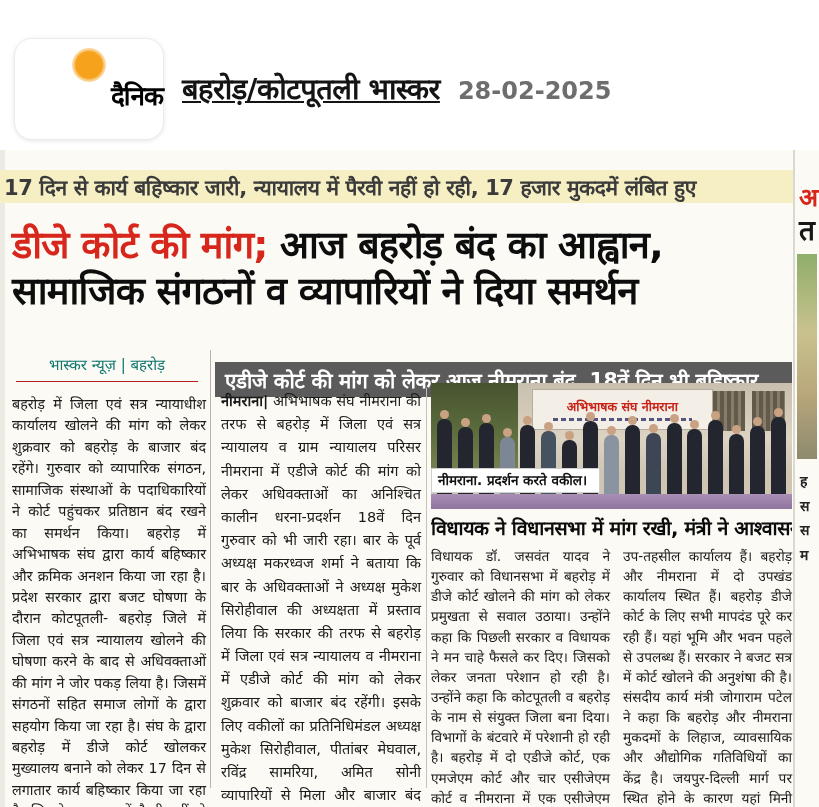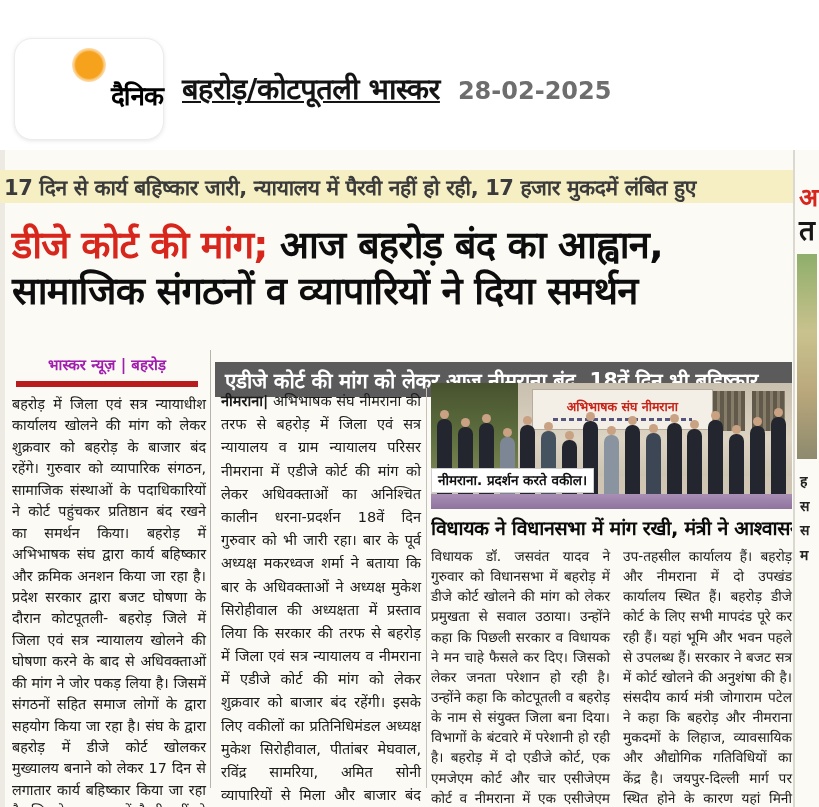--- a/index.html
+++ b/index.html
@@ -21,21 +21,21 @@
   
   .kicker{position:absolute;left:0;top:170px;width:793px;height:33px;display:flex;align-items:center;
           padding-left:4px;box-sizing:border-box;font-size:21px;font-weight:800;color:#3b3b3b;
           letter-spacing:-0.4px;white-space:nowrap;overflow:hidden;}
   
   .headline{position:absolute;left:12px;top:223px;width:786px;font-weight:900;font-size:38px;
             line-height:1.2;color:#0d0d0d;letter-spacing:-0.8px;}
   .headline .red{}
   
   .byline{position:absolute;left:16px;top:354px;width:182px;text-align:center;font-size:15px;
-          font-weight:700;color:#a21caf;padding-bottom:7px;border-bottom:6px solid #b91c1c;}
+          font-weight:400;color:#0f766e;padding-bottom:7px;border-bottom:1px solid #b91c1c;}
   .subbar{position:absolute;left:215px;top:350px;width:577px;height:35px;background:#5b5b5b;color:#fff;
           font-weight:800;font-size:20.5px;display:flex;align-items:center;padding-left:10px;
           box-sizing:border-box;white-space:nowrap;overflow:hidden;letter-spacing:-0.3px;margin-top:12px;}
   
   .col1{position:absolute;left:12px;top:394px;width:194px;font-size:14.3px;line-height:1.5;
         text-align:justify;color:#1c1c1c;}
   .col2{position:absolute;left:221px;top:390px;width:200px;font-size:14.5px;line-height:1.6;
         text-align:justify;color:#1a1a1a;}
   .col2 .lead{font-weight:800;}
   .vrule1{position:absolute;left:210px;top:350px;width:1px;height:438px;background:#b7b3aa;}
@@ -59,21 +59,21 @@
   .banner-sub{width:78%;height:3px;margin-top:3px;
               background:repeating-linear-gradient(90deg,#55557e 0 5px,transparent 5px 8px);}
   .people{position:absolute;left:0;bottom:11%;width:100%;height:64%;display:flex;
           align-items:flex-end;justify-content:space-around;padding:0 3px;box-sizing:border-box;}
   .person{width:15px;border-radius:7px 7px 0 0;position:relative;}
   .person::before{content:"";position:absolute;top:-9px;left:3px;width:9px;height:9px;
                   border-radius:50%;background:#c9a183;}
   .carpet{position:absolute;left:0;bottom:0;width:100%;height:12%;
           background:linear-gradient(180deg,#a98fb4 0%,#8f749f 100%);}
   .caption{position:absolute;left:0;bottom:16px;background:#ffffff;border:1px solid #cfcfcf;
-           padding:2px 6px 3px 6px;font-size:13.5px;font-weight:800;color:#111;white-space:nowrap;margin-top:16px;}
+           padding:2px 12px 3px 6px;font-size:13.5px;font-weight:800;color:#111;white-space:nowrap;margin-top:16px;}
   
   .subhead2{position:absolute;left:431px;top:514px;width:361px;font-size:19.5px;font-weight:900;
             color:#0b0b0b;letter-spacing:-0.4px;white-space:nowrap;overflow:hidden;}
   .col3{position:absolute;left:431px;top:546px;width:179px;font-size:13.7px;line-height:1.47;
         text-align:justify;color:#1b1b1b;}
   .col4{position:absolute;left:623px;top:546px;width:169px;font-size:13.7px;line-height:1.47;
         text-align:justify;color:#1b1b1b;}
   
   .edge{position:absolute;left:797px;top:150px;width:22px;height:657px;overflow:hidden;}
   .edge-red{font-size:25px;font-weight:900;margin:34px 0 0 2px;line-height:1.1;}

